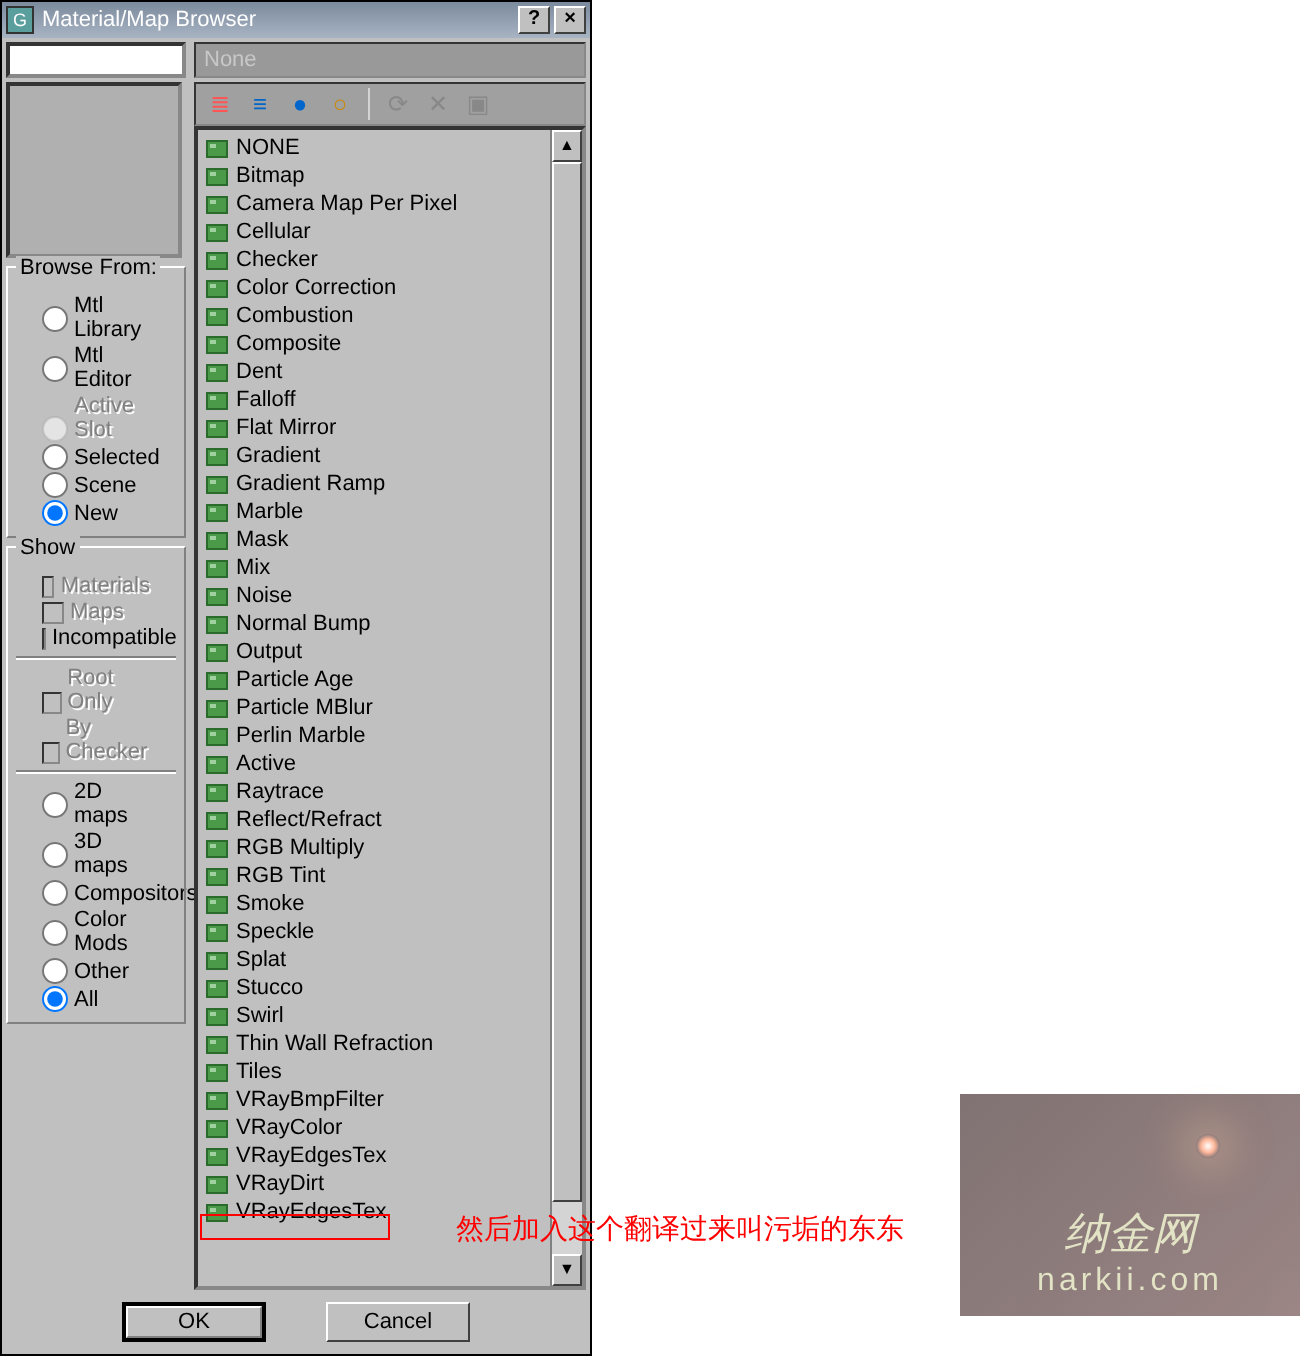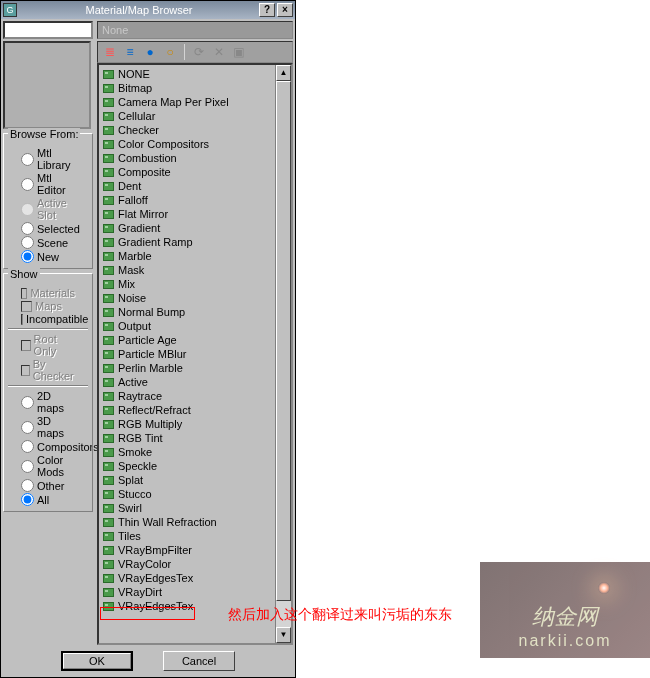--- a/index.html
+++ b/index.html
@@ -1,52 +1,52 @@
 <!DOCTYPE html>
 <html><head>
 <meta charset="utf-8">
 <style>
 * { box-sizing: border-box; margin: 0; padding: 0; }
 body { font-family: Tahoma, Arial, sans-serif; font-size: 11px; background: #fff; width: 650px; height: 678px; position: relative; }
 .dialog { position: absolute; left: 0; top: 0; width: 296px; height: 678px; background: #c0c0c0; border: 1px solid #000; }
 .titlebar { height: 18px; background: linear-gradient(#7b8a9c, #a8b4c4); color: #fff; display: flex; align-items: center; padding: 0 2px; font-size: 11px; }
 .t-icon { width: 14px; height: 14px; background: #5a9e9e; border: 1px solid #333; margin-right: 4px; display: flex; align-items: center; justify-content: center; font-size: 9px; color: #fff; }
-.t-title { flex: 1; text-align: center; }
+.t-title { flex: 1; }
 .t-btn { width: 16px; height: 14px; background: #c0c0c0; border: 1px solid #fff; border-right-color: #404040; border-bottom-color: #404040; margin-left: 2px; text-align: center; line-height: 12px; font-size: 10px; font-weight: bold; color: #000; cursor: pointer; }
 .content { display: flex; height: calc(100% - 48px); }
 .left { width: 94px; padding: 2px; }
 .right { flex: 1; padding: 2px; display: flex; flex-direction: column; }
 .name-box { height: 18px; background: #999; border: 1px inset #888; color: #c8c8c8; padding: 2px 4px; margin-bottom: 2px; font-size: 11px; }
 .search { width: 100%; height: 18px; border: 2px inset #888; background: #fff; margin-bottom: 2px; }
 .preview { width: 88px; height: 88px; background: #b0b0b0; border: 2px inset #888; margin-bottom: 4px; }
 .group { border: 1px solid #808080; border-top-color: #fff; border-left-color: #fff; position: relative; padding: 12px 4px 4px 4px; margin-bottom: 4px; }
 .group::before { content: ""; position: absolute; inset: 0; border: 1px solid #808080; border-left-color: #fff; border-top-color: #fff; pointer-events: none; margin: -1px; }
 .g-title { position: absolute; top: -6px; left: 4px; background: #c0c0c0; padding: 0 2px; font-size: 11px; }
 .opt { display: flex; align-items: center; margin: 1px 13px; font-size: 11px; cursor: pointer; }
 .opt input { margin-right: 3px; }
-.opt.dis { color: #808080; text-shadow: 1px 1px #fff; }
+.opt.dis { color: #808080; text-shadow: 1px 1px #fff; align-items: flex-end; }
 .chk { width: 11px; height: 11px; background: #c0c0c0; border: 1px inset #888; margin-right: 3px; display: inline-block; }
 .toolbar { height: 22px; background: #a0a0a0; border: 1px inset #888; display: flex; align-items: center; padding: 0 4px; gap: 4px; }
 .tb-btn { width: 16px; height: 16px; display: flex; align-items: center; justify-content: center; cursor: pointer; font-size: 12px; }
 .tb-sep { width: 1px; height: 16px; background: #808080; margin: 0 2px; border-right: 1px solid #d4d4d4; }
 .list-wrap { flex: 1; border: 2px inset #888; background: #c0c0c0; overflow: hidden; position: relative; }
 .scroll { width: 16px; position: absolute; right: 0; top: 0; bottom: 0; background: #d4d4d4; border-left: 1px solid #808080; }
 .scroll-btn { height: 16px; background: #c0c0c0; border: 1px solid #fff; border-right-color: #404040; border-bottom-color: #404040; text-align: center; font-size: 8px; line-height: 14px; }
 .scroll-thumb { position: absolute; top: 16px; height: 60px; left: 0; right: 0; background: #c0c0c0; border: 1px solid #fff; border-right-color: #404040; border-bottom-color: #404040; }
 .list { position: absolute; left: 0; right: 16px; top: 0; bottom: 0; padding: 2px; overflow: hidden; }
 .li { display: flex; align-items: center; height: 14px; font-size: 11px; cursor: pointer; padding-left: 2px; }
 .li-ico { width: 11px; height: 9px; background: #4a9a4a; border: 1px solid #2a6a2a; margin-right: 4px; position: relative; }
 .li-ico::before { content: ""; position: absolute; left: 1px; top: 1px; width: 3px; height: 2px; background: #a0d0a0; }
 .buttons { height: 28px; display: flex; align-items: center; justify-content: center; gap: 30px; padding: 0 10px; }
 .btn { width: 72px; height: 20px; background: #c0c0c0; border: 1px solid #fff; border-right-color: #404040; border-bottom-color: #404040; cursor: pointer; font-size: 11px; }
 .btn.def { border: 2px solid #000; }
 .btn.def > span { display: block; border: 1px solid #fff; border-right-color: #808080; border-bottom-color: #808080; height: 100%; line-height: 14px; }
 .highlight { position: absolute; border: 1px solid #f00; pointer-events: none; }
 .annotation { position: absolute; color: #f00; font-size: 14px; font-family: SimSun, serif; }
-.watermark { position: absolute; right: 0; bottom: 20px; width: 170px; height: 96px; background: linear-gradient(135deg, #6a5a5a, #8a7070); opacity: 0.85; display: flex; flex-direction: column; align-items: center; justify-content: flex-end; color: #ddb; font-size: 18px; padding: 8px; }
+.watermark { position: absolute; right: 0; bottom: 20px; width: 170px; height: 111px; background: linear-gradient(135deg, #6a5a5a, #8a7070); opacity: 0.85; display: flex; flex-direction: column; align-items: center; justify-content: flex-end; color: #ddb; font-size: 18px; padding: 8px; }
 .watermark .flare { position: absolute; top: 20px; right: 40px; width: 12px; height: 12px; background: radial-gradient(#fff, #ffaa88 40%, transparent 70%); border-radius: 50%; box-shadow: 0 0 20px 8px rgba(255,200,150,0.3); }
 </style>
 </head>
 <body>
 
 <div class="dialog">
   <div class="titlebar">
     <div class="t-icon">G</div>
     <div class="t-title">Material/Map Browser</div>
     <div class="t-btn">?</div>
@@ -173,21 +173,21 @@
             <div class="li">
               <span class="li-ico"></span>
               <span>Cellular</span>
             </div>
             <div class="li">
               <span class="li-ico"></span>
               <span>Checker</span>
             </div>
             <div class="li">
               <span class="li-ico"></span>
-              <span>Color Compositors</span>
+              <span>Color Correction</span>
             </div>
             <div class="li">
               <span class="li-ico"></span>
               <span>Combustion</span>
             </div>
             <div class="li">
               <span class="li-ico"></span>
               <span>Composite</span>
             </div>
             <div class="li">

